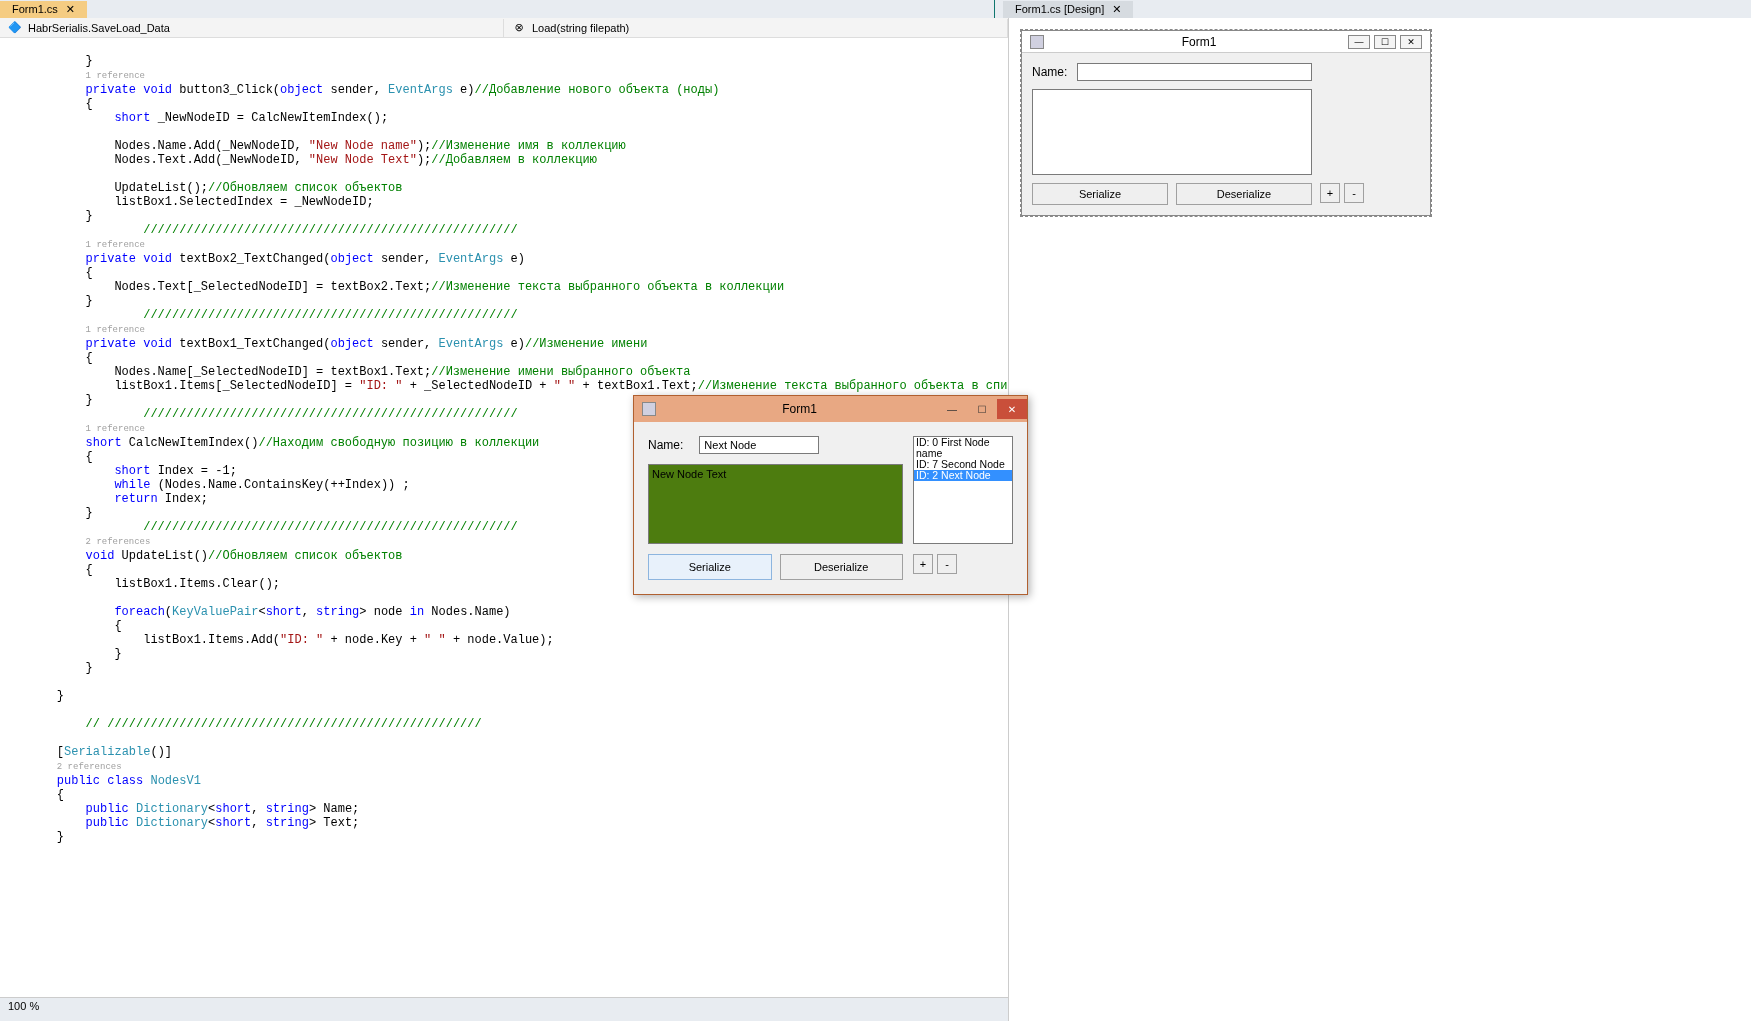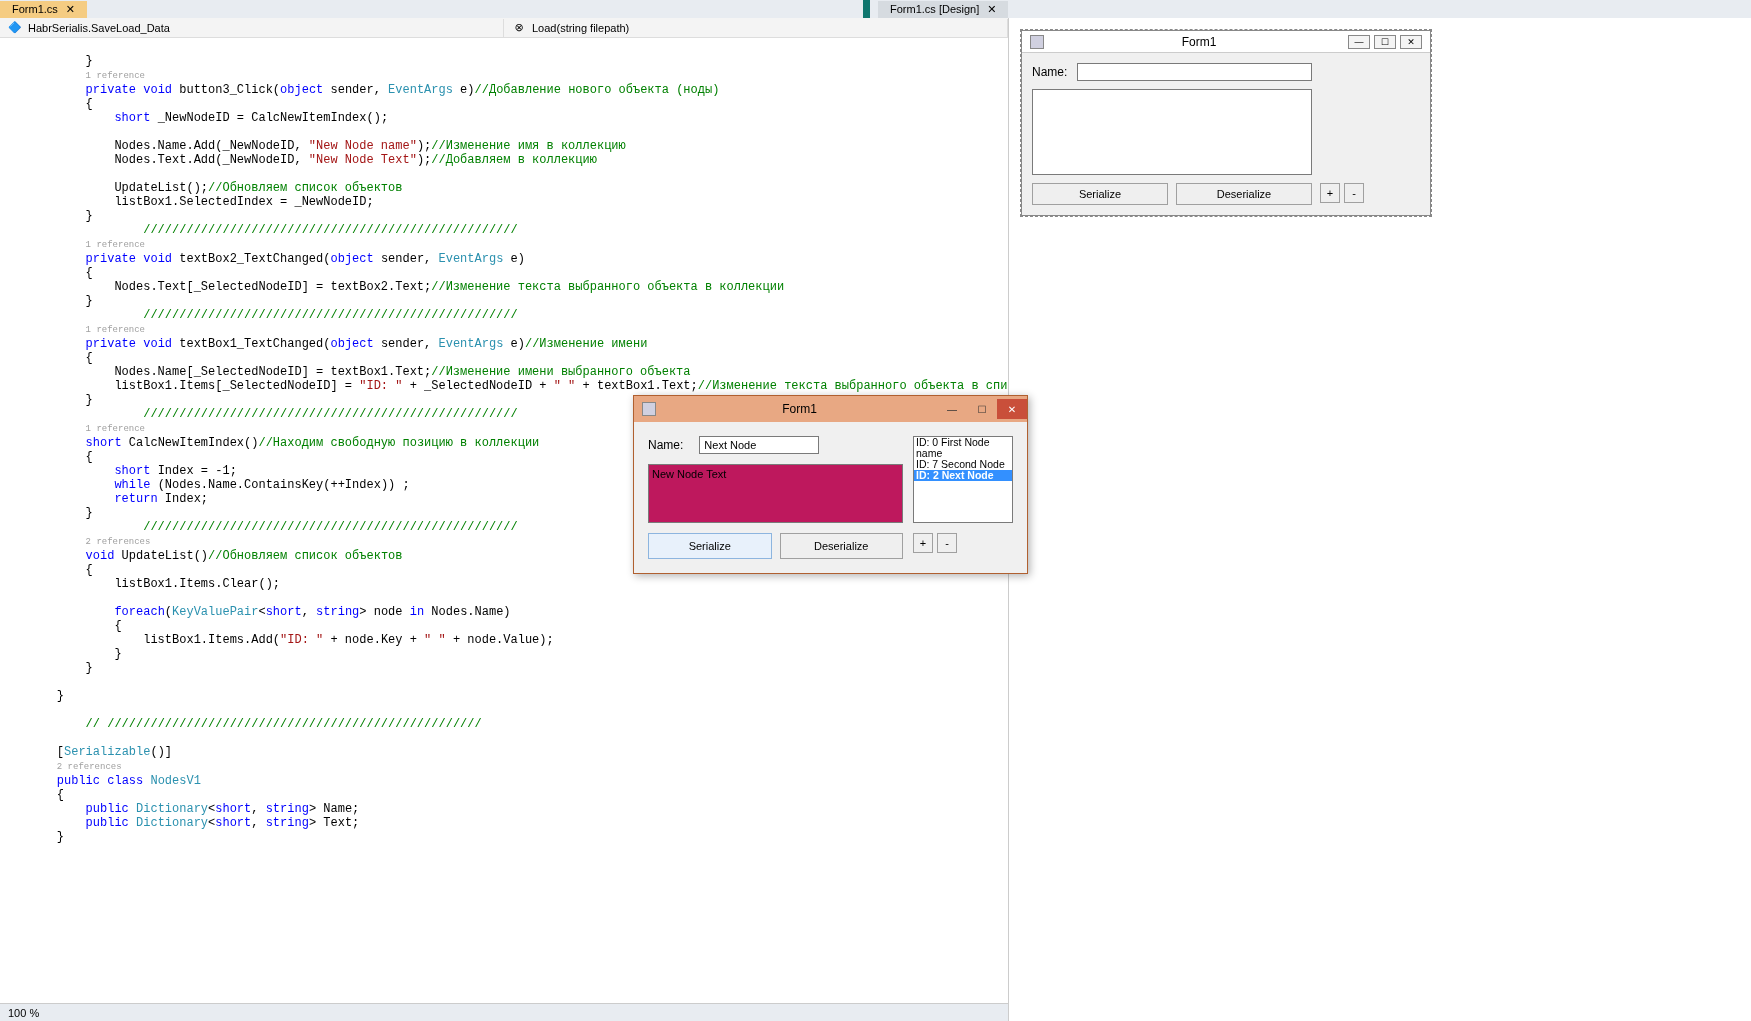--- a/index.html
+++ b/index.html
@@ -13,21 +13,21 @@
     display: flex;
     flex-direction: column;
   }
   .tab-strip {
     background: #e8ecf1;
     height: 18px;
     display: flex;
     align-items: center;
     font-size: 11px;
   }
-  .tab-strip.top-left { width: 870px; border-right: 7px solid #0f766e; text-align: center; }
+  .tab-strip.top-left { width: 995px; border-right: 1px solid #0f766e; text-align: center; }
   .tab-strip.top-right { flex: 1; padding-left: 8px; }
   .tab-strip-row { display: flex; }
   .doc-tab {
     padding: 2px 12px;
     background: #f5cc82;
     display: flex;
     align-items: center;
     gap: 8px;
   }
   .doc-tab.inactive { background: #d6dbe0; }
@@ -76,27 +76,27 @@
     white-space: pre;
     overflow: hidden;
     position: relative;
   }
   .c-kw { color: #0000ff; }
   .c-type { color: #2b91af; }
   .c-str { color: #a31515; }
   .c-comment { color: #008000; }
   .c-ref { color: #a0a0a0; font-size: 9px; }
   .status-bar {
-    height: 18px;
+    height: 24px;
     background: #e8ecf1;
     font-size: 11px;
     padding: 2px 8px;
     border-top: 1px solid #ccc;
     display: flex;
-    align-items: flex-end;
+    align-items: flex-start;
   }
 
   .designer-pane {
     flex: 1;
     background: white;
     position: relative;
   }
   .designer-surface {
     position: absolute;
     left: 12px;
@@ -206,35 +206,35 @@
     background: #f0f0f0;
     padding: 14px;
     display: grid;
     grid-template-columns: 1fr 100px;
     gap: 10px;
   }
   .run-name-row { display: flex; align-items: center; gap: 16px; grid-column: 1; }
   .run-name-row input { width: 120px; border: 1px solid #7a7a7a; height: 18px; padding: 0 4px; font-size: 11px; }
   .run-textbox {
     grid-column: 1;
-    height: 59px;
+    height: 80px;
     border: 1px solid #7a7a7a;
-    background: #be185d;
+    background: #4d7c0f;
     padding: 3px;
     font-size: 11px;
   }
   .run-listbox {
     grid-column: 2; grid-row: 1 / span 2;
     border: 1px solid #7a7a7a;
     background: white;
     font-size: 10.5px;
     line-height: 11px;
   }
   .run-listbox .item { padding: 0 2px; }
-  .run-listbox .item.sel { background: #3390ff; color: white; font-weight: bold; }
+  .run-listbox .item.sel { background: #3390ff; color: white; }
   .run-btnrow { grid-column: 1; display: flex; gap: 8px; }
   .run-plusminus { grid-column: 2; display: flex; gap: 4px; }
   .run-btn {
     border: 1px solid #8db5df;
     background: #e8f1fb;
     flex: 1;
     padding: 6px 0;
     text-align: center;
     font-size: 11px;
   }

